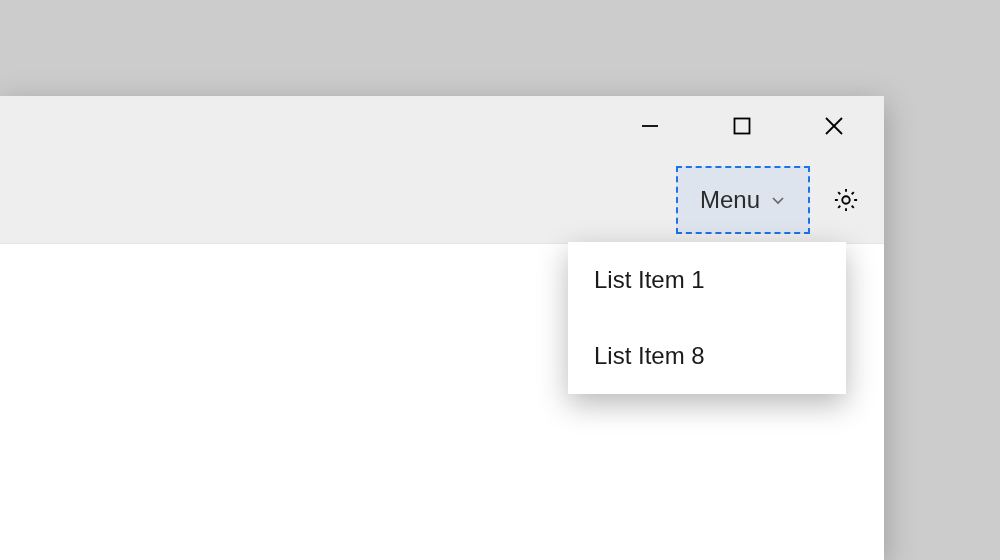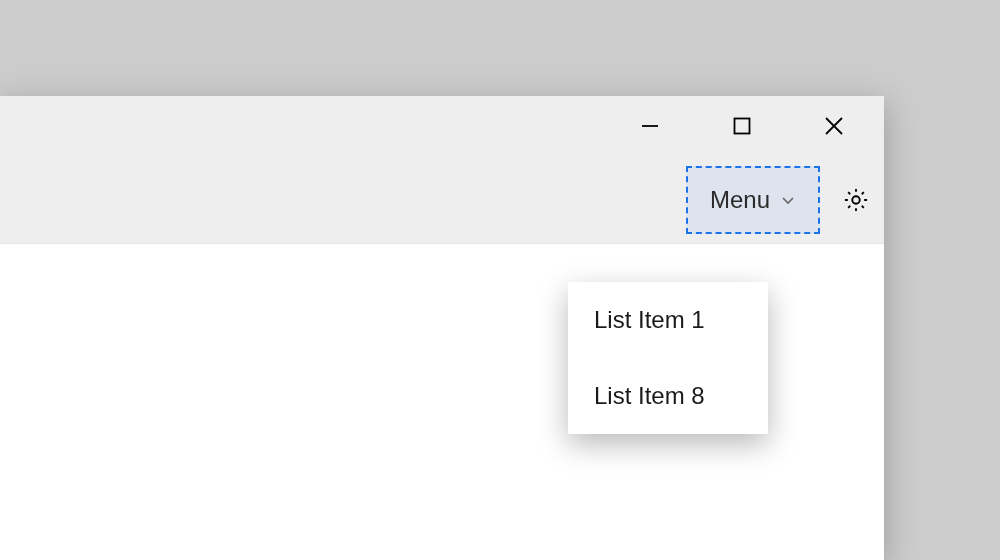--- a/index.html
+++ b/index.html
@@ -44,21 +44,21 @@
       stroke: #000;
       fill: none;
     }
     .toolbar {
       height: 88px;
       background: #eeeeee;
       border-bottom: 1px solid #e5e5e5;
       display: flex;
       justify-content: flex-end;
       align-items: center;
-      padding-right: 0;
+      padding-right: 10px;
       gap: 8px;
     }
     .menu-button {
       display: flex;
       align-items: center;
       gap: 10px;
       padding: 18px 22px;
       font-size: 24px;
       color: #2b2b2b;
       cursor: pointer;
@@ -75,24 +75,23 @@
     }
     .content {
       height: calc(100% - 148px);
       background: #ffffff;
       position: relative;
     }
     .dropdown {
       position: absolute;
       top: -2px;
       left: 568px;
-      width: 200px;
+      width: 278px;
       background: #ffffff;
       box-shadow: 0 10px 28px rgba(0,0,0,0.28);
-      margin-top: 40px;
     }
     .dropdown-item {
       padding: 24px 26px;
       font-size: 24px;
       color: #1a1a1a;
       cursor: pointer;
     }
     .chevron {
       display: inline-block;
     }

